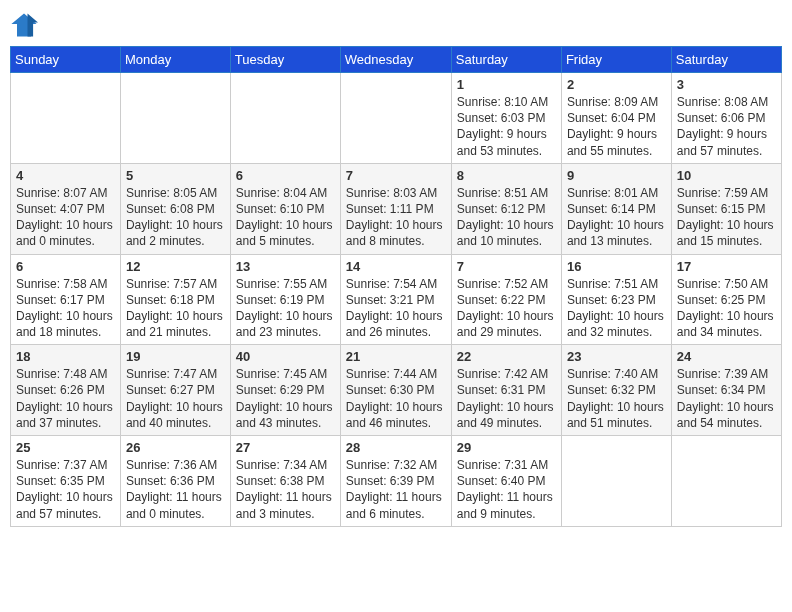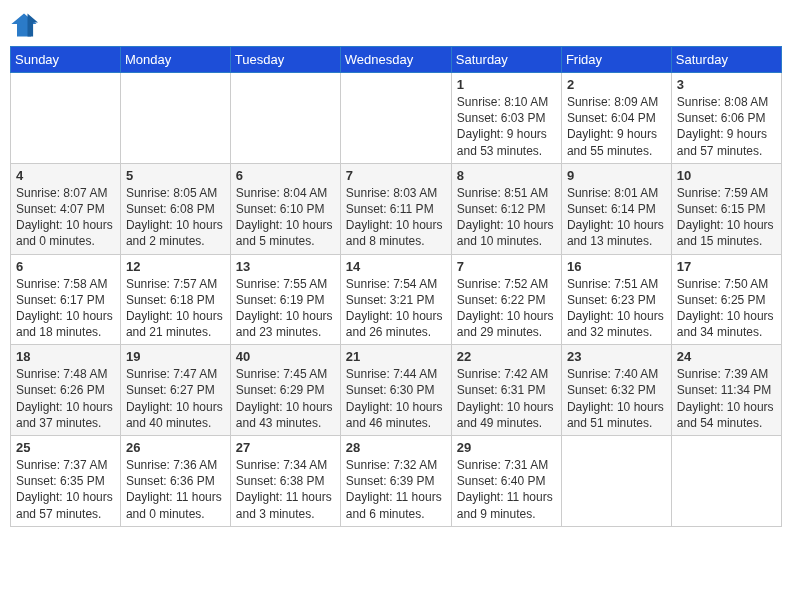--- a/index.html
+++ b/index.html
@@ -169,21 +169,21 @@
         </td>
         <td>
           <span class="day-number">6</span>
           <div class="day-info">Sunrise: 8:04 AM
 Sunset: 6:10 PM
 Daylight: 10 hours and 5 minutes.</div>
         </td>
         <td>
           <span class="day-number">7</span>
           <div class="day-info">Sunrise: 8:03 AM
-Sunset: 6:11 PM
+Sunset: 1:11 PM
 Daylight: 10 hours and 8 minutes.</div>
         </td>
         <td>
           <span class="day-number">8</span>
           <div class="day-info">Sunrise: 8:51 AM
 Sunset: 6:12 PM
 Daylight: 10 hours and 10 minutes.</div>
         </td>
         <td>
           <span class="day-number">9</span>
@@ -275,21 +275,21 @@
         </td>
         <td>
           <span class="day-number">23</span>
           <div class="day-info">Sunrise: 7:40 AM
 Sunset: 6:32 PM
 Daylight: 10 hours and 51 minutes.</div>
         </td>
         <td>
           <span class="day-number">24</span>
           <div class="day-info">Sunrise: 7:39 AM
-Sunset: 11:34 PM
+Sunset: 6:34 PM
 Daylight: 10 hours and 54 minutes.</div>
         </td>
       </tr>
       <tr>
         <td>
           <span class="day-number">25</span>
           <div class="day-info">Sunrise: 7:37 AM
 Sunset: 6:35 PM
 Daylight: 10 hours and 57 minutes.</div>
         </td>

